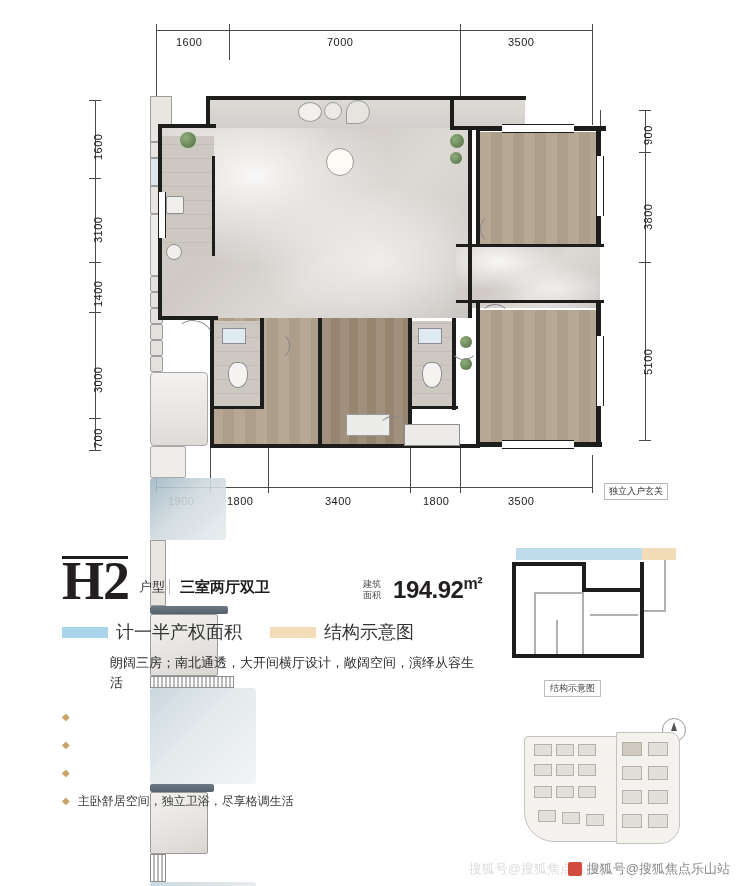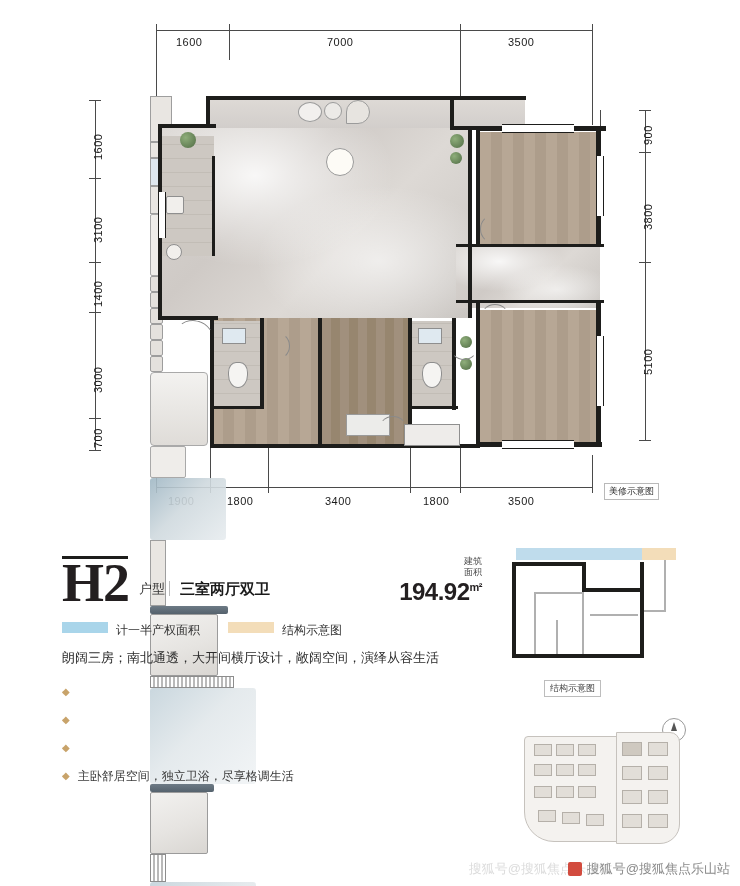--- a/index.html
+++ b/index.html
@@ -104,31 +104,31 @@
   .h-title{
     font-size:54px;font-weight:bold;line-height:50px;letter-spacing:-1px;
     display:inline-block;vertical-align:bottom;font-family:"Liberation Serif",serif;
   }
   .title-row{display:flex;align-items:flex-end;gap:10px;}
   .lbl-chip{
     font-size:13px;color:#333;padding-bottom:4px;white-space:nowrap;
   }
   .sep{width:1px;height:15px;background:#bbb;margin:0 6px 6px 0;display:inline-block;}
   .type-txt{font-size:15px;font-weight:bold;color:#1a1a1a;padding-bottom:3px;}
-  .area-wrap{display:flex;align-items:flex-end;gap:0;padding-bottom:2px;flex-direction:column;}
+  .area-wrap{display:flex;align-items:center;gap:12px;padding-bottom:2px;}
   .area-lbl{font-size:9px;line-height:11px;color:#444;text-align:center;}
   .area-val{font-size:24px;font-weight:bold;letter-spacing:-.5px;}
-  .area-val sup{font-size:11px;vertical-align:super;}
+  .area-val sup{font-size:16px;vertical-align:super;}
 
   .legend{display:flex;gap:28px;margin-top:14px;align-items:center;}
-  .legend-item{display:flex;gap:8px;font-size:12px;color:#333;}
+  .legend-item{display:flex;align-items:center;gap:8px;font-size:18px;color:#333;}
   .sw{width:46px;height:11px;display:inline-block;}
 
   .sec-title{margin-top:24px;font-size:13px;font-weight:bold;color:#1a1a1a;}
-  .lead{margin-top:9px;font-size:13px;color:#2b2b2b;line-height:20px;}
+  .lead{margin-top:9px;font-size:13px;color:#2b2b2b;line-height:20px;margin-left:48px;}
   .bullets{margin-top:10px;}
   .bullet{display:flex;gap:8px;font-size:12px;color:#3a3a3a;line-height:28px;}
   .dia{color:#c8a36a;font-size:10px;line-height:28px;}
 
   .rule{position:absolute;left:62px;top:556px;width:66px;height:3px;background:#1d1d1b;}
 
   
   .mini{position:absolute;}
   .mini-cap{
     position:absolute;font-size:9px;color:#444;border:1px solid #bdbdbd;
@@ -321,21 +321,21 @@
 
     <div class="door-arc" style="left:22px;top:224px;width:40px;height:40px;transform:rotate(12deg);"></div>
     <div class="door-arc" style="left:112px;top:236px;width:26px;height:26px;transform:rotate(90deg);"></div>
     <div class="door-arc" style="left:228px;top:320px;width:28px;height:28px;"></div>
     <div class="door-arc" style="left:300px;top:236px;width:26px;height:26px;transform:rotate(180deg);"></div>
     <div class="door-arc" style="left:330px;top:118px;width:28px;height:28px;transform:rotate(-90deg);"></div>
     <div class="door-arc" style="left:330px;top:208px;width:28px;height:28px;"></div>
     <div class="furn" style="left:254px;top:328px;width:54px;height:20px;border:1px solid #8f8f8f;background:#eeecea;"></div>
   </div>
 
-  <div class="note-box" style="left:604px;top:483px;">美修示意图</div>
+  <div class="note-box" style="left:604px;top:483px;">独立入户玄关</div>
 </div>
 
 <div class="rule"></div>
 <div class="info">
   <div class="title-row">
     <div class="h-title">H2</div>
     <div style="display:flex;align-items:flex-end;gap:4px;padding-bottom:6px;">
       <span class="lbl-chip">户型</span>
       <span class="sep"></span>
       <span class="type-txt">三室两厅双卫</span>

